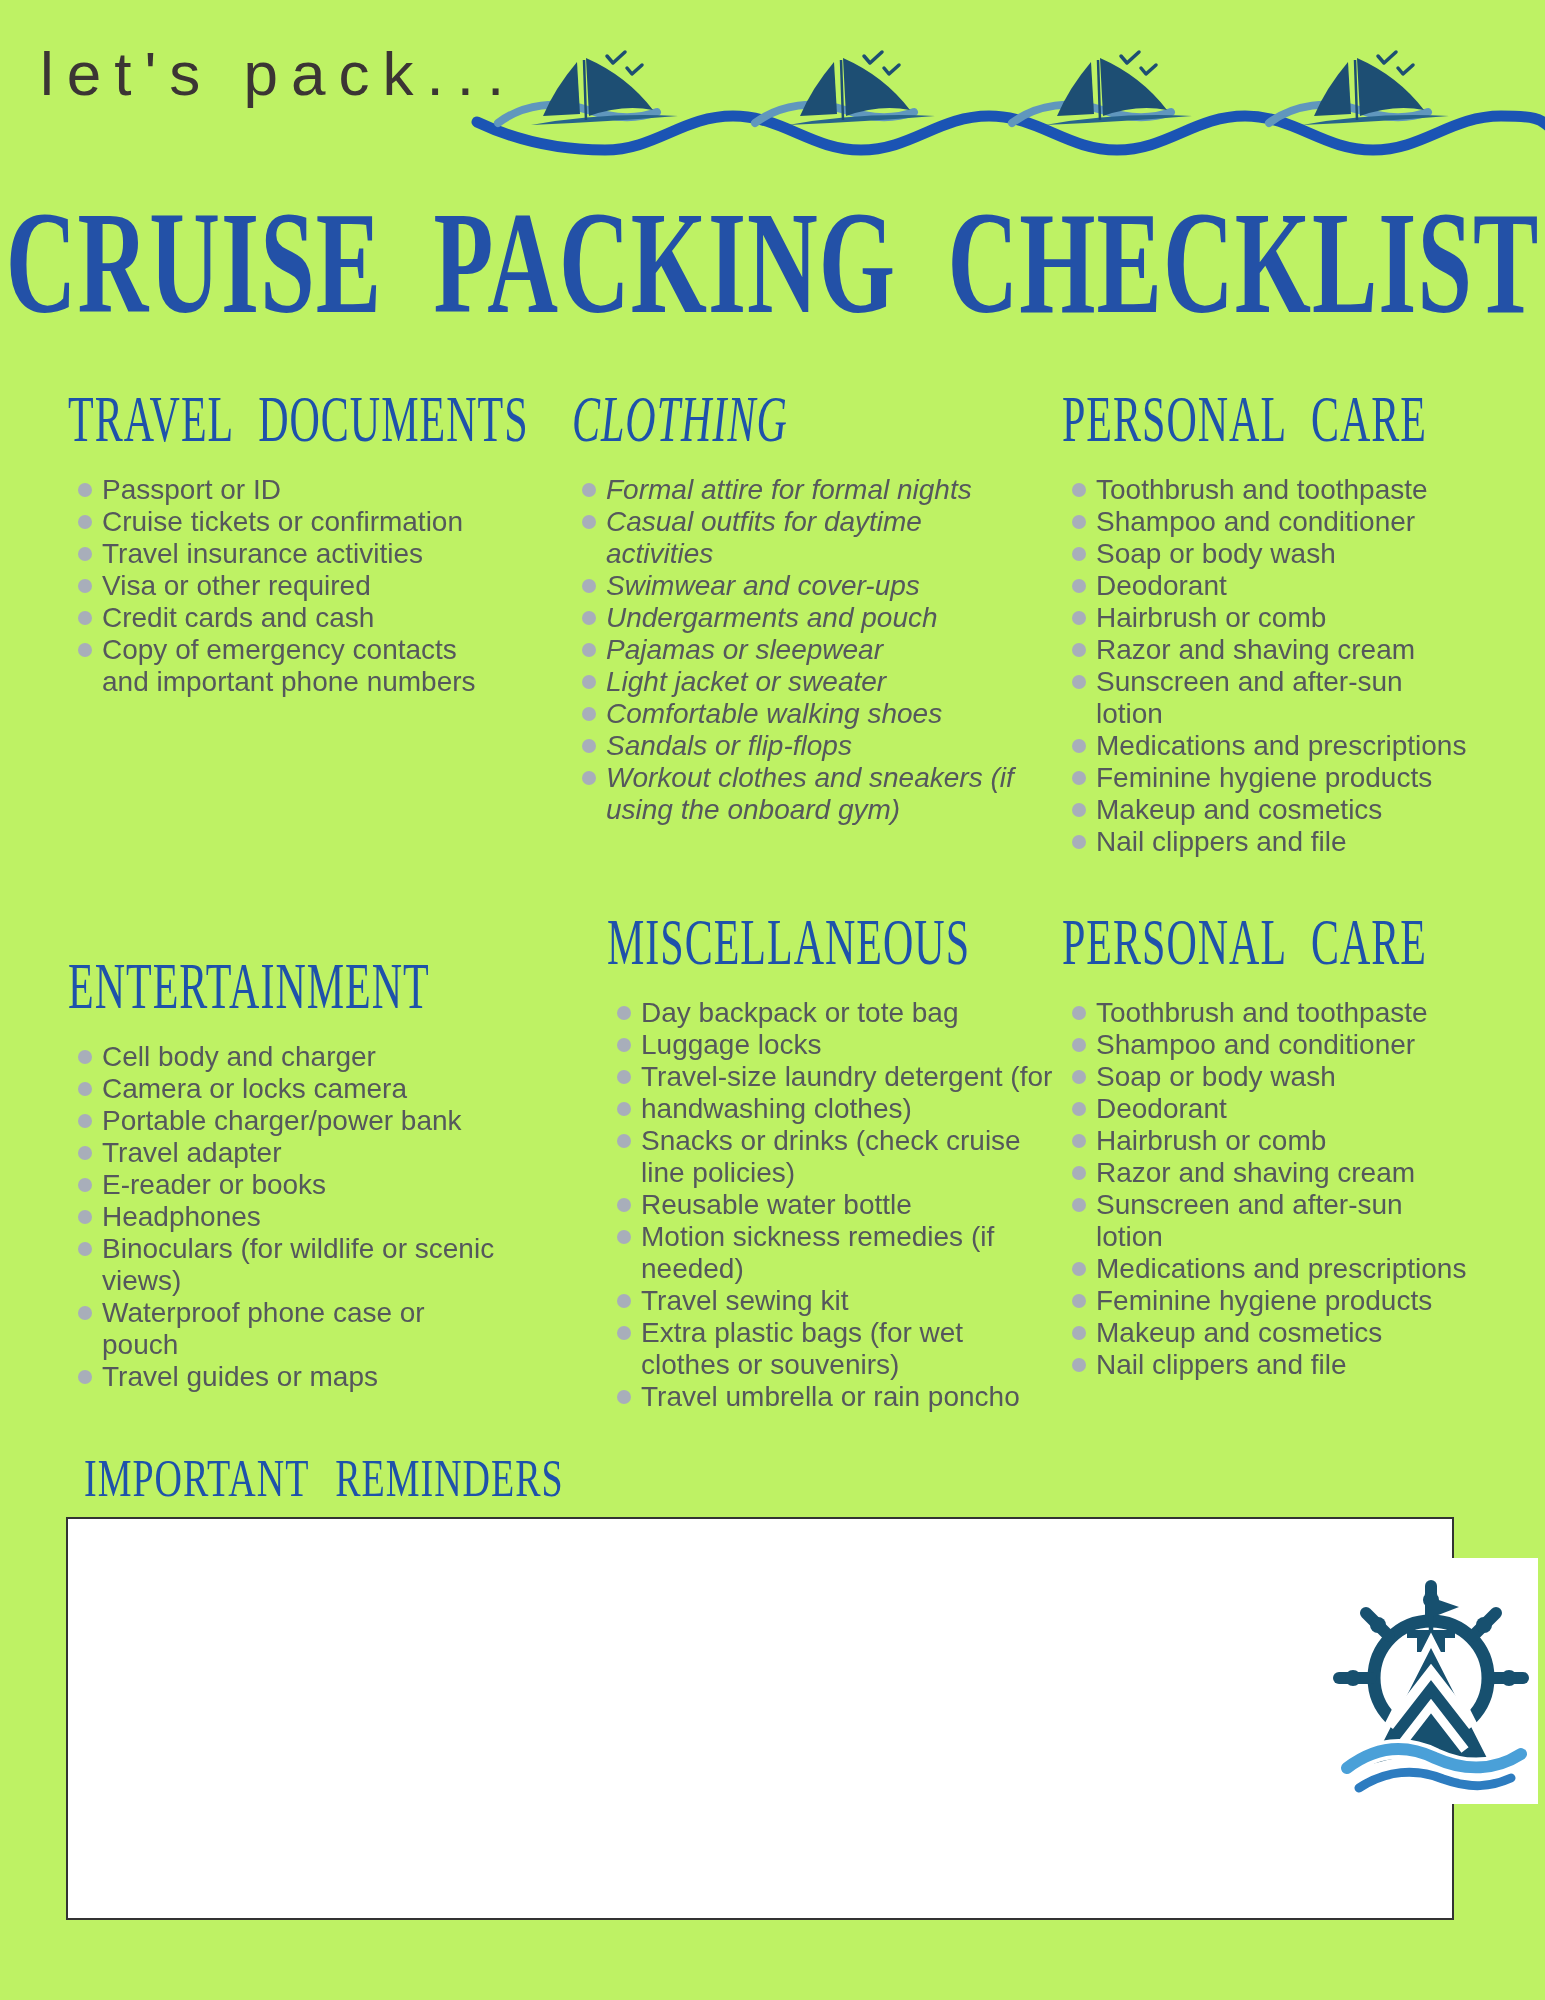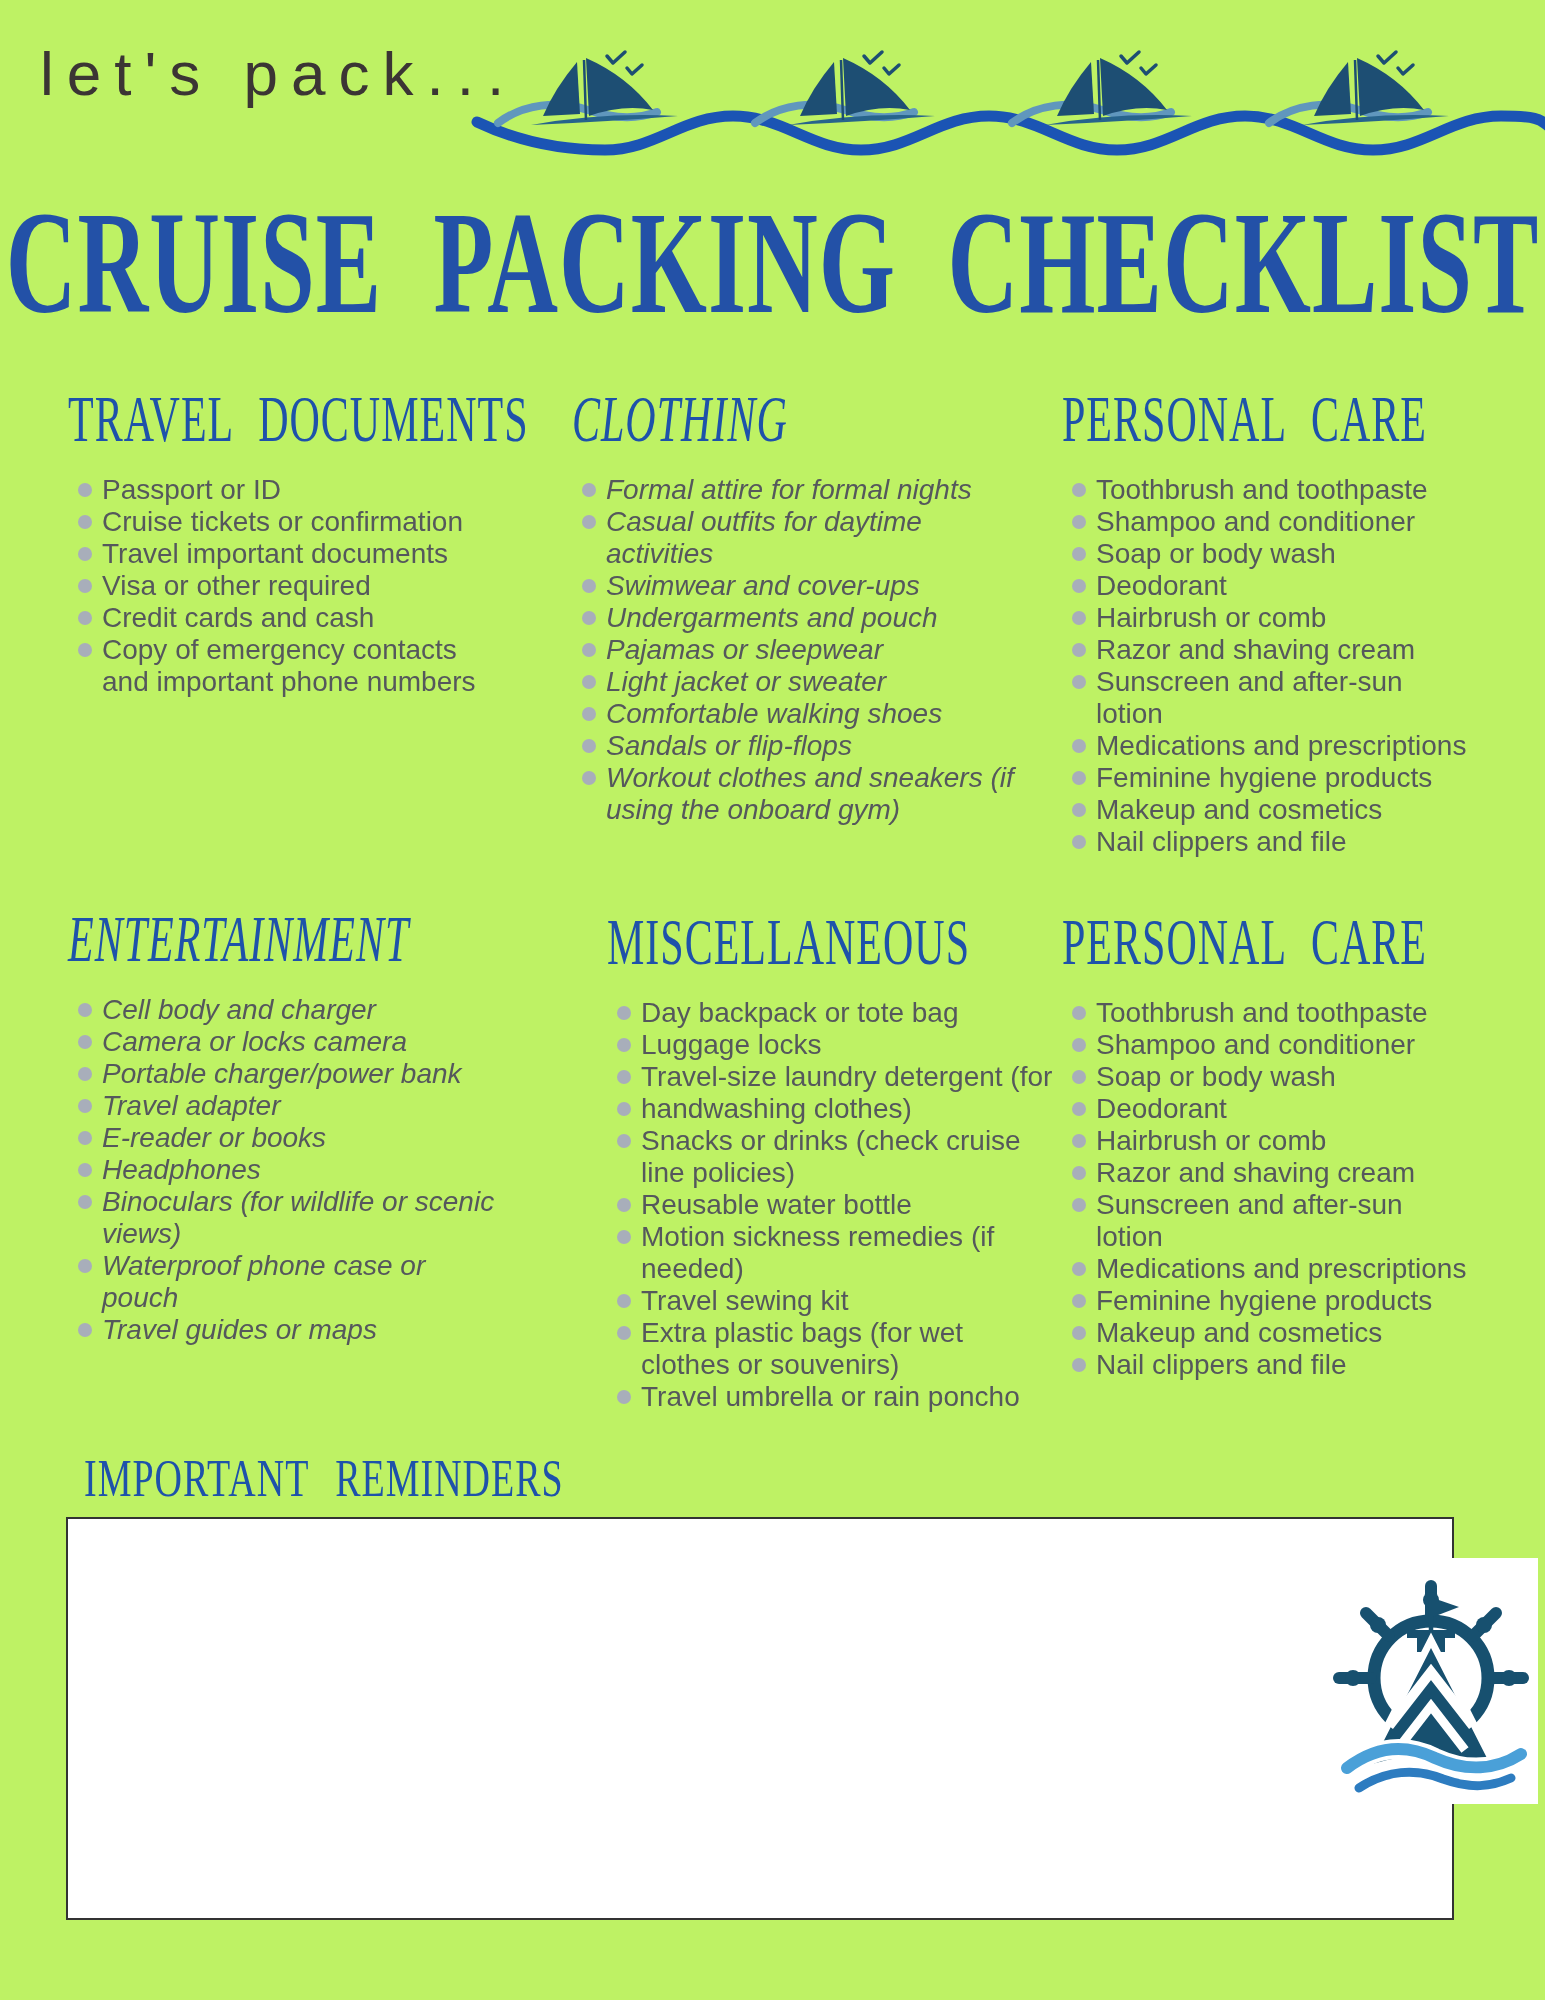--- a/index.html
+++ b/index.html
@@ -85,21 +85,21 @@
   </svg>
 
   <h1 class="main-title">CRUISE PACKING CHECKLIST</h1>
 
   <div id="sections">
       <section class="checklist-section" style="left: 68px; top: 387px; width: 440px;">
         <h2 class="sec-title">TRAVEL DOCUMENTS</h2>
         <ul class="items">
           <li><span class="dot"></span><span class="txt">Passport or ID</span></li>
           <li><span class="dot"></span><span class="txt">Cruise tickets or confirmation</span></li>
-          <li><span class="dot"></span><span class="txt">Travel important documents</span></li>
+          <li><span class="dot"></span><span class="txt">Travel insurance activities</span></li>
           <li><span class="dot"></span><span class="txt">Visa or other required</span></li>
           <li><span class="dot"></span><span class="txt">Credit cards and cash</span></li>
           <li><span class="dot"></span><span class="txt">Copy of emergency contacts<br>and important phone numbers</span></li>
         </ul>
       </section>
       <section class="checklist-section" style="left: 572px; top: 387px; width: 450px; font-style: italic;">
         <h2 class="sec-title">CLOTHING</h2>
         <ul class="items">
           <li><span class="dot"></span><span class="txt">Formal attire for formal nights</span></li>
           <li><span class="dot"></span><span class="txt">Casual outfits for daytime<br>activities</span></li>
@@ -121,21 +121,21 @@
           <li><span class="dot"></span><span class="txt">Deodorant</span></li>
           <li><span class="dot"></span><span class="txt">Hairbrush or comb</span></li>
           <li><span class="dot"></span><span class="txt">Razor and shaving cream</span></li>
           <li><span class="dot"></span><span class="txt">Sunscreen and after-sun<br>lotion</span></li>
           <li><span class="dot"></span><span class="txt">Medications and prescriptions</span></li>
           <li><span class="dot"></span><span class="txt">Feminine hygiene products</span></li>
           <li><span class="dot"></span><span class="txt">Makeup and cosmetics</span></li>
           <li><span class="dot"></span><span class="txt">Nail clippers and file</span></li>
         </ul>
       </section>
-      <section class="checklist-section" style="left: 68px; top: 907px; width: 440px; font-style: italic;">
+      <section class="checklist-section" style="left: 68px; top: 954px; width: 440px;">
         <h2 class="sec-title">ENTERTAINMENT</h2>
         <ul class="items">
           <li><span class="dot"></span><span class="txt">Cell body and charger</span></li>
           <li><span class="dot"></span><span class="txt">Camera or locks camera</span></li>
           <li><span class="dot"></span><span class="txt">Portable charger/power bank</span></li>
           <li><span class="dot"></span><span class="txt">Travel adapter</span></li>
           <li><span class="dot"></span><span class="txt">E-reader or books</span></li>
           <li><span class="dot"></span><span class="txt">Headphones</span></li>
           <li><span class="dot"></span><span class="txt">Binoculars (for wildlife or scenic<br>views)</span></li>
           <li><span class="dot"></span><span class="txt">Waterproof phone case or<br>pouch</span></li>

